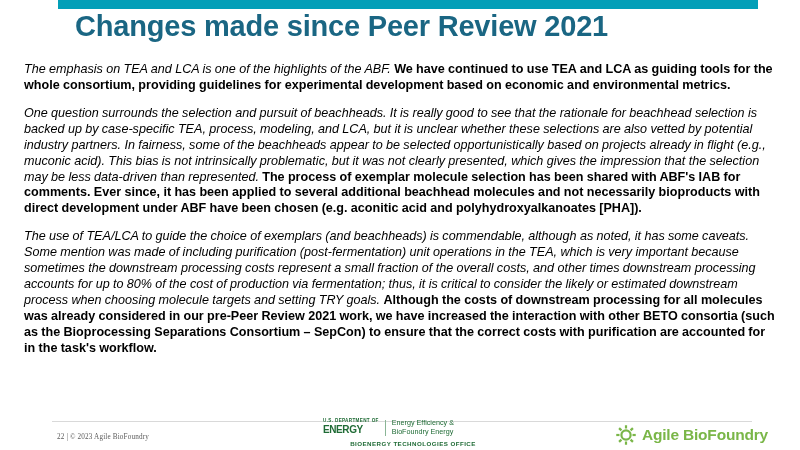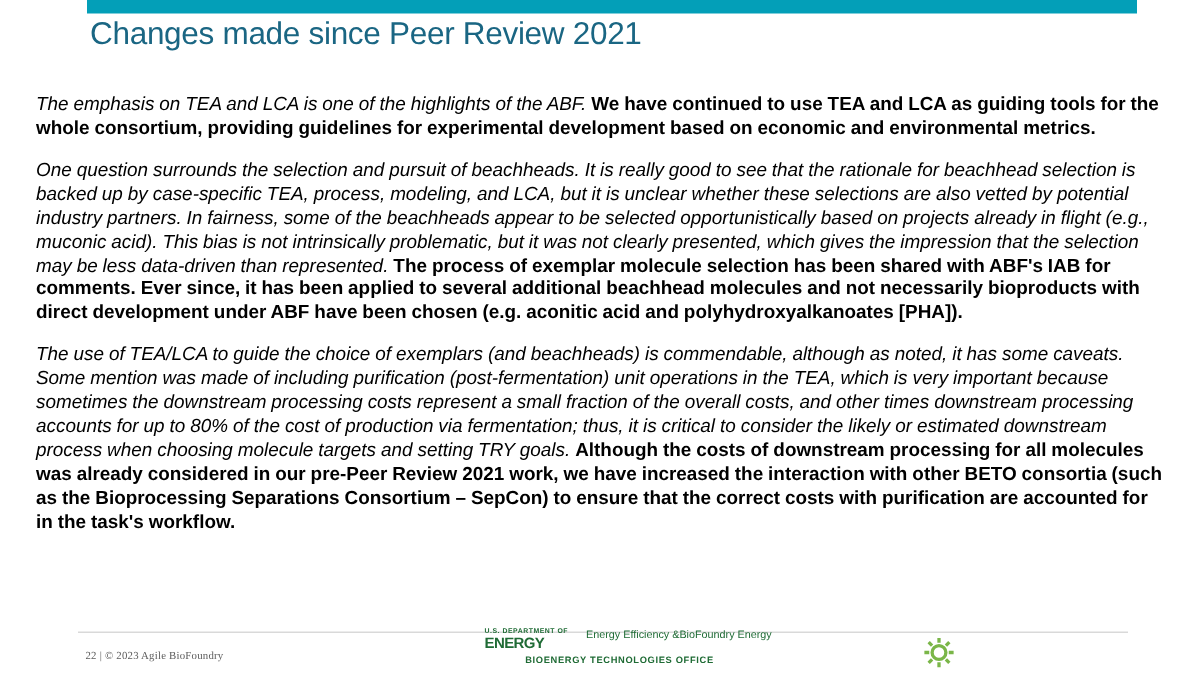--- a/index.html
+++ b/index.html
@@ -28,24 +28,24 @@
     left: 58px;
     top: 0px;
     width: 700px;
     height: 9px;
     background: #039FB8;
   }
 
   
   .title {
     position: absolute;
-    left: 60px;
+    left: 75px;
     top: 11px;
-    font-size: 21px;
-    font-weight: normal;
+    font-size: 29px;
+    font-weight: bold;
     color: #1A6683;
     letter-spacing: -0.2px;
     line-height: 1.1;
     white-space: nowrap;
   }
 
   
   .body-block {
     position: absolute;
     left: 24px;
@@ -124,21 +124,21 @@
     letter-spacing: -0.4px;
     white-space: nowrap;
   }
   .doe-divider {
     width: 1px;
     background: #8AB596;
     margin: 1px 0 1px 0;
   }
   .doe-right {
     display: flex;
-    flex-direction: row;
+    flex-direction: column;
     justify-content: center;
     padding-left: 6px;
   }
   .doe-ee, .doe-re {
     font-size: 7.2px;
     color: #1F6B35;
     line-height: 1.22;
     white-space: nowrap;
   }
   .doe-office {
@@ -230,15 +230,16 @@
           <line x1="41.5" y1="22" x2="35" y2="22"></line>
           <line x1="35.8" y1="35.8" x2="31.2" y2="31.2"></line>
           <line x1="22" y1="41.5" x2="22" y2="35"></line>
           <line x1="8.2" y1="35.8" x2="12.8" y2="31.2"></line>
           <line x1="2.5" y1="22" x2="9" y2="22"></line>
           <line x1="8.2" y1="8.2" x2="12.8" y2="12.8"></line>
         </g>
         <circle cx="22" cy="22" r="9.2" fill="none" stroke="#7AB648" stroke-width="4.4"></circle>
       </svg>
     </span>
+    <span class="abf-text">Agile BioFoundry</span>
   </div>
 
 </div>
 
 </body></html>

